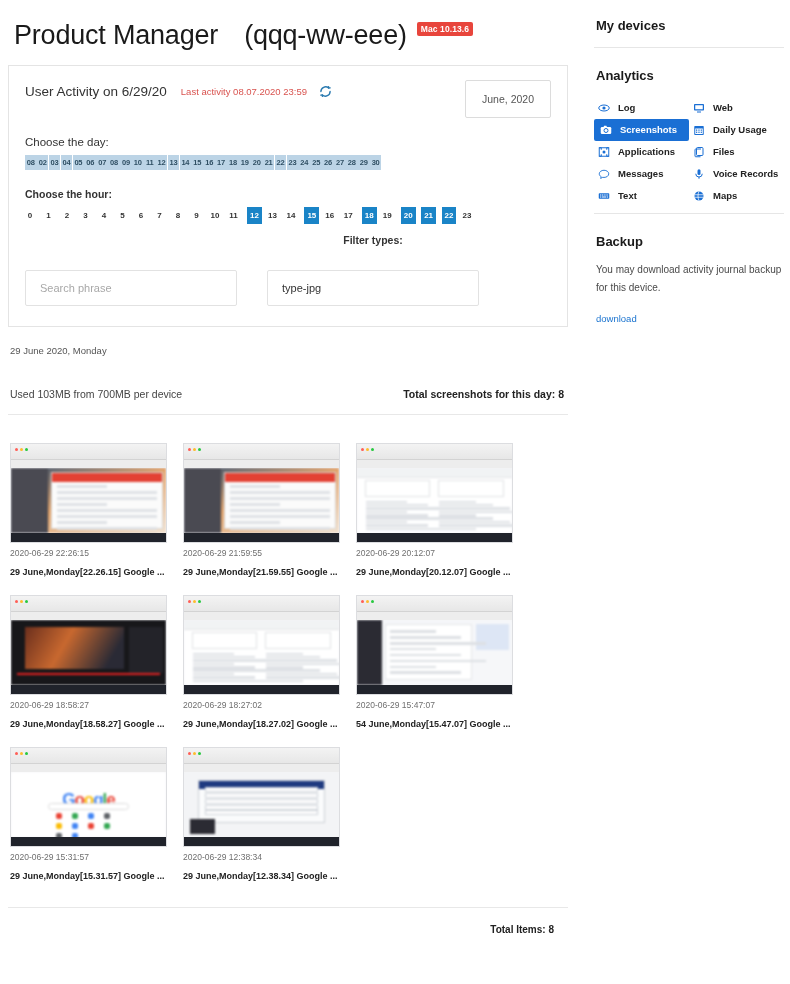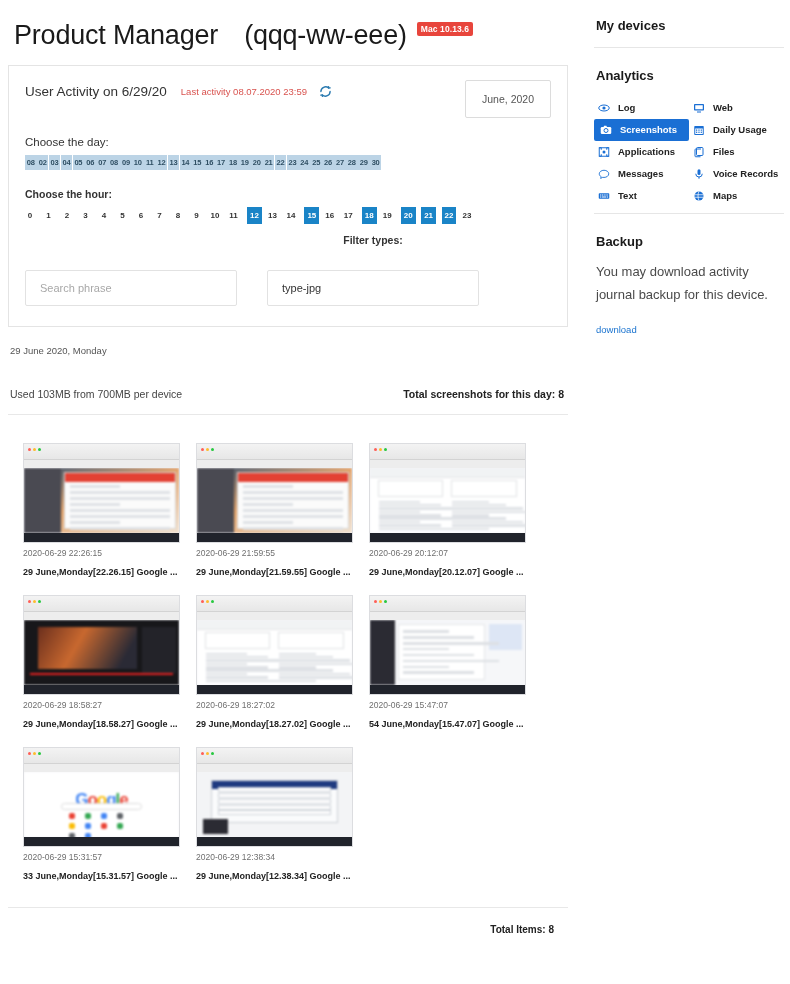--- a/index.html
+++ b/index.html
@@ -81,21 +81,21 @@
   .date-line { font-size: 9.5px; color: #555; margin: 6px 0 0 2px; }
   .usage-row {
     display: flex; justify-content: space-between; align-items: baseline;
     margin-top: 32px; padding: 0 4px 14px 2px;
     border-bottom: 1px solid #e8e8e8;
   }
   .usage-left { font-size: 10.5px; color: #444; }
   .usage-right { font-size: 10.5px; color: #222; font-weight: bold; }
 
   
-  .thumb-grid { display: flex; flex-wrap: wrap; margin-top: 28px; padding-left: 2px; margin-left: 13px; }
+  .thumb-grid { display: flex; flex-wrap: wrap; margin-top: 28px; padding-left: 2px; }
   .thumb-card { width: 167px; margin-right: 6px; margin-bottom: 18px; }
   .thumb-img {
     width: 157px; height: 100px; position: relative; overflow: hidden;
     background: #f2f3f5; border: 1px solid #dcdde0;
   }
   .tb-chrome { position: absolute; left:0; right:0; top:0; height: 16px;
     background: linear-gradient(#f3f3f3,#e7e7e7); border-bottom: 1px solid #d3d3d3; }
   .tb-chrome2 { position: absolute; left:0; right:0; top:16px; height: 8px; background: #ededed; }
   .tb-dots { position:absolute; top:4px; left:4px; display:flex; }
   .tb-dots i { width:3px; height:3px; border-radius:50%; margin-right:2px; display:block; }
@@ -167,21 +167,21 @@
   .analytics-grid { display: flex; flex-wrap: wrap; margin-bottom: 6px; }
   .an-item {
     width: 50%; display: flex; align-items: center;
     padding: 5px 2px; cursor: pointer; min-height: 22px;
   }
   .an-item .ic { width: 16px; flex: 0 0 16px; display:flex; align-items:center; justify-content:center; }
   .an-item .lb { font-size: 9.5px; font-weight: bold; color: #222; margin-left: 6px; line-height: 1.15; }
   .an-item.active { background: #1a6fd4; border-radius: 2px; padding: 5px 4px; }
   .an-item.active .lb { color: #fff; }
   .backup-h { font-size: 13px; font-weight: bold; color: #1a1a1a; margin: 16px 0 12px 2px; }
-  .backup-text { font-size: 13px; color: #4a4a4a; line-height: 1.75; margin: 0 0 12px 2px; }
+  .backup-text { font-size: 10px; color: #4a4a4a; line-height: 1.75; margin: 0 0 12px 2px; }
   .backup-link { font-size: 9.5px; color: #1a73cf; text-decoration: none; margin-left: 2px; cursor: pointer; }
 </style>
 </head>
 <body>
 
 <div class="page">
 
   <div class="left-col">
 
     <div class="page-header">
@@ -502,21 +502,21 @@
             <div class="tb-chrome"></div>
             <div class="tb-chrome2"></div>
             <div class="tb-dots">
               <i style="background:#ff5f57"></i>
               <i style="background:#febc2e"></i>
               <i style="background:#28c840"></i>
             </div>
             <div class="tb-dock"><i style="background:#4a4a52"></i><i style="background:#e04b3a"></i><i style="background:#f2a33c"></i><i style="background:#3ba55d"></i><i style="background:#3b82d6"></i><i style="background:#8b5cf6"></i><i style="background:#e8564e"></i><i style="background:#36b37e"></i><i style="background:#f6c344"></i><i style="background:#2d7ff9"></i><i style="background:#ef5da8"></i><i style="background:#4fc3f7"></i><i style="background:#9ccc65"></i><i style="background:#ff7043"></i><i style="background:#5c6bc0"></i><i style="background:#26c6da"></i><i style="background:#ffca28"></i><i style="background:#66bb6a"></i></div>
           </div>
           <div class="thumb-time">2020-06-29 15:31:57</div>
-          <div class="thumb-title">33 June,Monday[15.31.57] Google ...</div>
+          <div class="thumb-title">29 June,Monday[15.31.57] Google ...</div>
         </div>
         <div class="thumb-card">
           <div class="thumb-img">
             <div class="tb-body blurred">
               <div class="shot-form" style="position:absolute;inset:0">
                 <div class="modal">
                   <div class="mh"></div>
                   <div class="fld" style="left:5%;top:16%;width:90%"></div>
                   <div class="fld" style="left:5%;top:30%;width:90%"></div>
                   <div class="fld" style="left:5%;top:44%;width:90%"></div>

